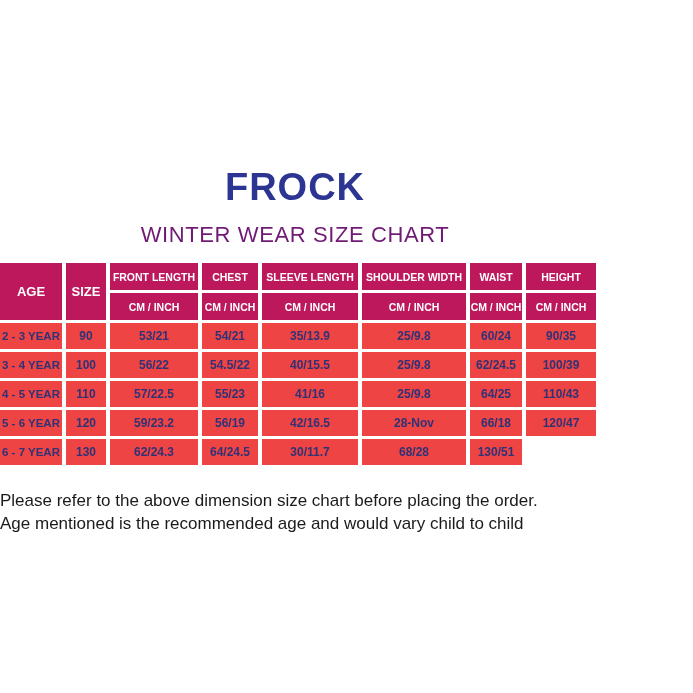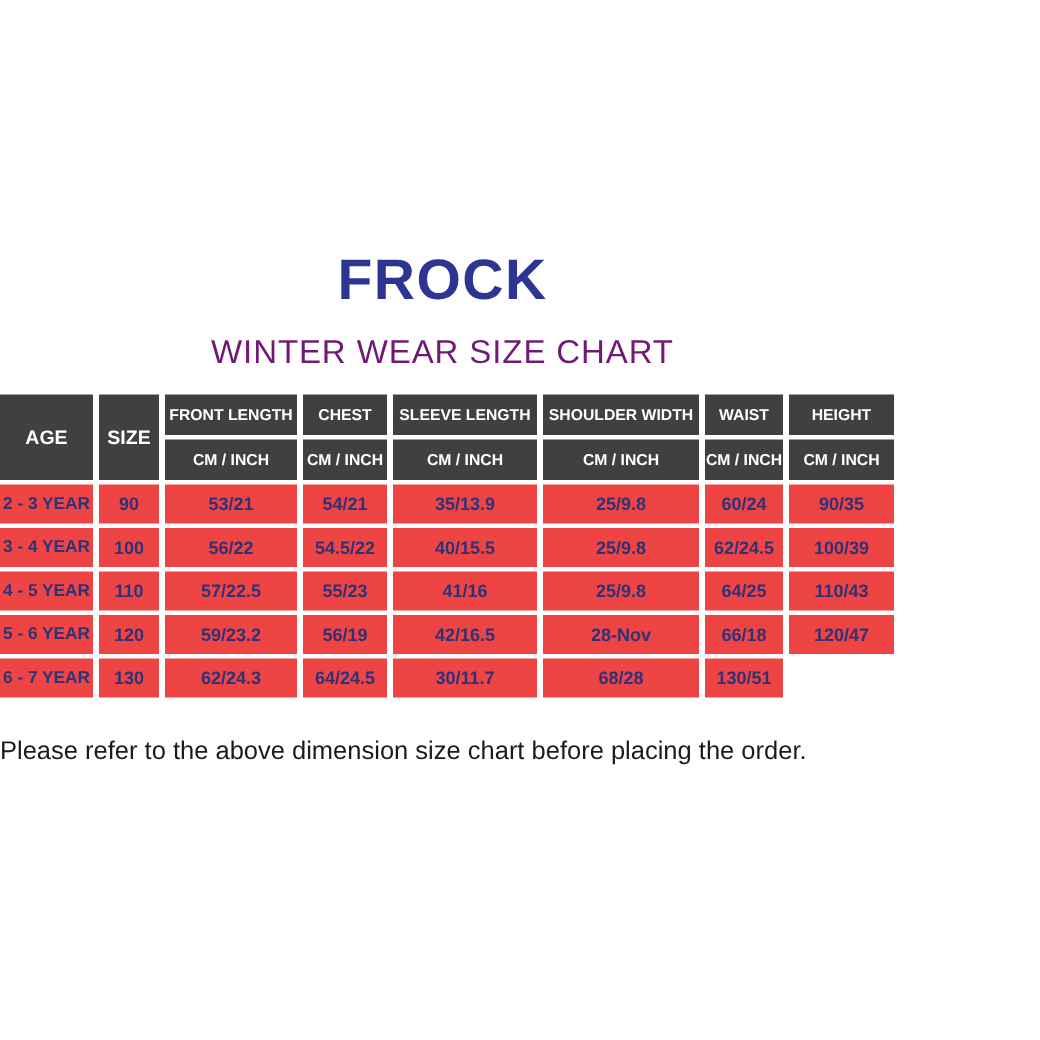--- a/index.html
+++ b/index.html
@@ -18,21 +18,21 @@
     letter-spacing:0.6px;margin-top:18px;line-height:1;
   }
   .size-table{
     display:grid;
     grid-template-columns:62px 40px 88px 56px 96px 104px 52px 70px;
     grid-template-rows:27px 27px repeat(5,26px);
     column-gap:4px;row-gap:3px;
     width:596px;margin:17px auto 0 auto;
   }
   .hc{
-    background:#404040;color:#ffffff;font-weight:bold;
+    background:#be185d;color:#ffffff;font-weight:bold;
     display:flex;align-items:center;justify-content:center;
     white-space:nowrap;
   }
   .h-corner{font-size:13px;}
   .h-age{grid-column:1;grid-row:1 / 3;}
   .h-size{grid-column:2;grid-row:1 / 3;}
   .g{grid-row:1;font-size:10.5px;}
   .u{grid-row:2;font-size:10.5px;}
   .c3{grid-column:3}.c4{grid-column:4}.c5{grid-column:5}
   .c6{grid-column:6}.c7{grid-column:7}.c8{grid-column:8}
@@ -115,15 +115,16 @@
     <div class="dc">62/24.3</div>
     <div class="dc">64/24.5</div>
     <div class="dc">30/11.7</div>
     <div class="dc">68/28</div>
     <div class="dc">130/51</div>
 
   </div>
 
   <div class="footer">
     <div>Please refer to the above dimension size chart before placing the order.</div>
+    <div>Age mentioned is the recommended age and would vary child to child</div>
   </div>
 
 </div>
 
 </body></html>

